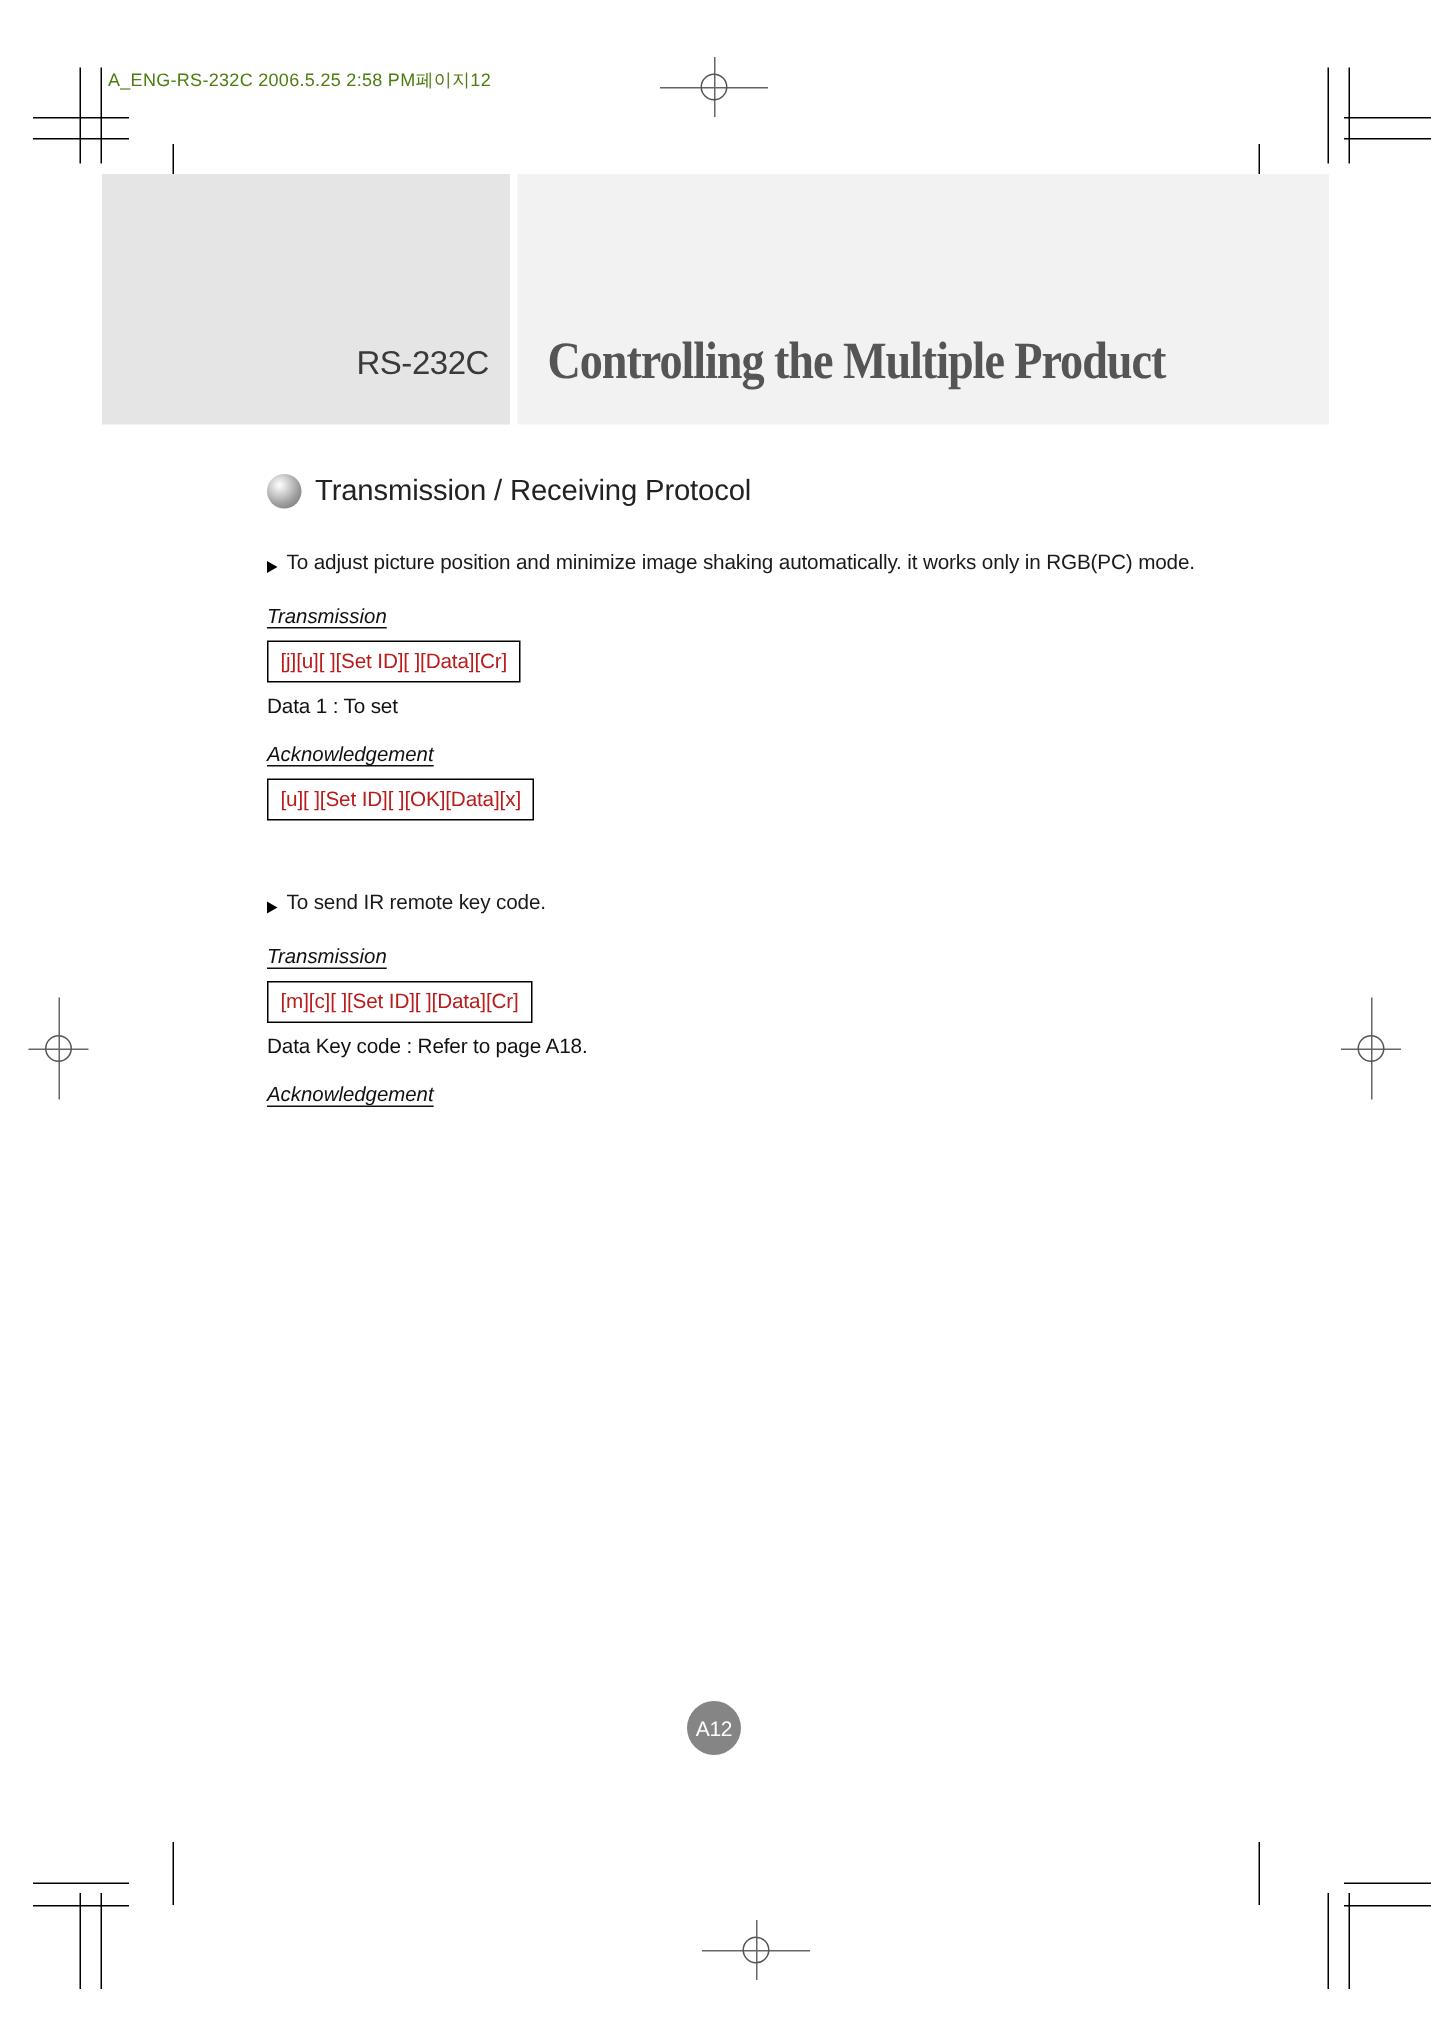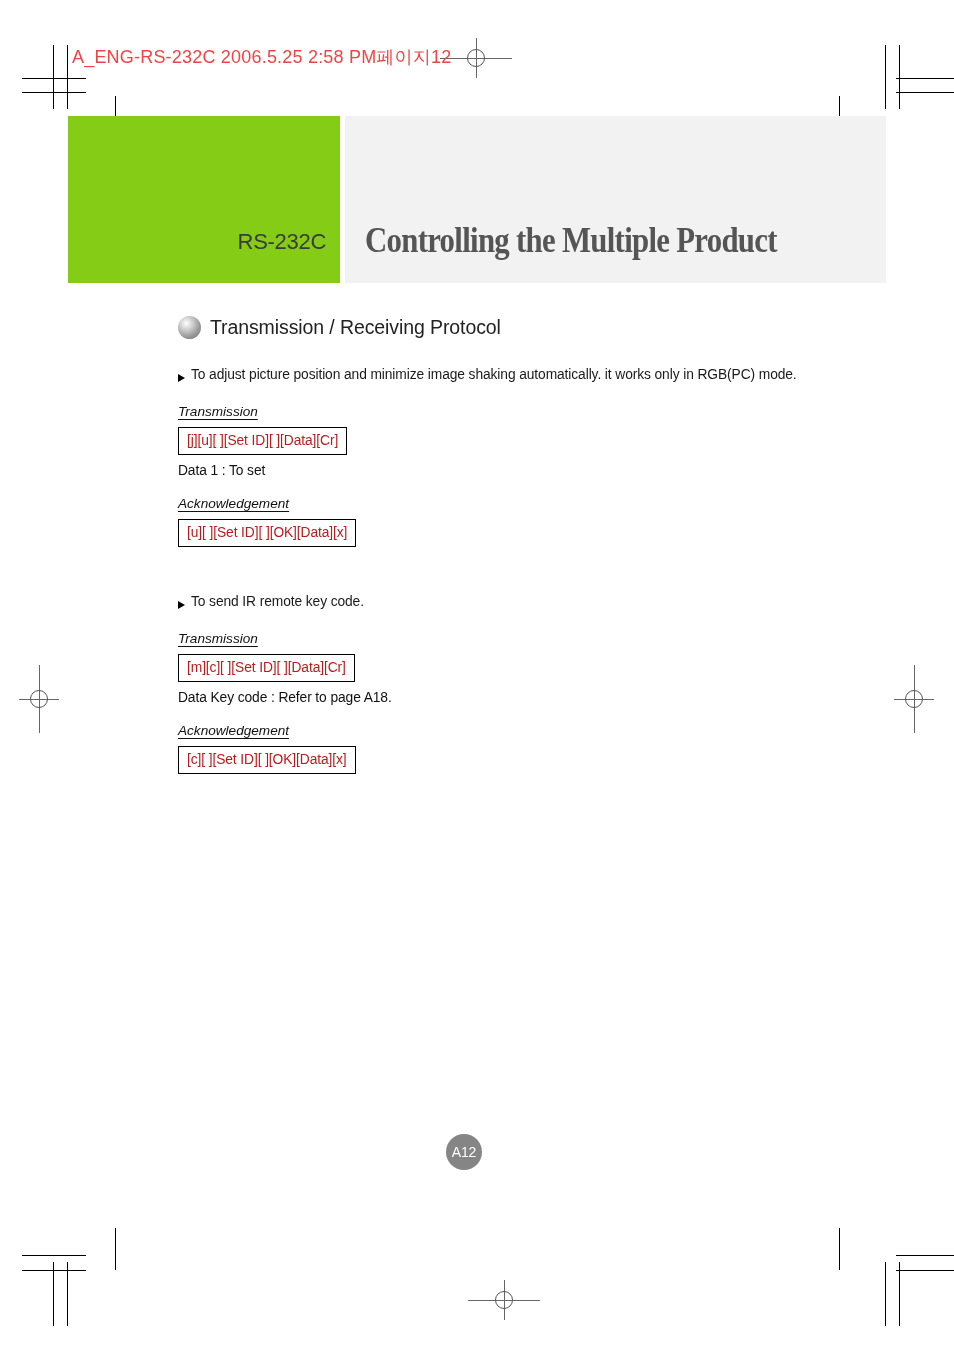--- a/index.html
+++ b/index.html
@@ -47,40 +47,40 @@
     background: #666666;
   }
   .reg.tall .cy { top: -14px; height: 68px; }
   .reg.wide .cx { left: -16px; width: 72px; }
 
   
   .file-header {
     position: absolute;
     left: 72px;
     top: 45px;
-    font-size: 18px;
+    font-size: 12px;
     letter-spacing: 0.2px;
     white-space: nowrap;
-    color: #ef4444;
+    color: #4d7c0f;
   }
 
   
   .banner {
     position: absolute;
     left: 68px;
     top: 116px;
     width: 818px;
     height: 167px;
   }
   .banner-left {
     position: absolute;
     left: 0; top: 0;
     width: 272px;
     height: 167px;
-    background: #84cc16;
+    background: #e5e5e5;
   }
   .banner-right {
     position: absolute;
     left: 277px; top: 0;
     width: 541px;
     height: 167px;
     background: #f2f2f2;
     text-decoration: underline;
   }
   .banner-sub {
@@ -189,21 +189,21 @@
 
   .sp-1 { height: 18px; }
   .sp-2 { height: 7px; }
   .sp-3 { height: 16px; }
   .sp-4 { height: 8px; }
   .sp-big { height: 46px; }
 
   
   .page-badge {
     position: absolute;
-    left: 446px;
+    left: 458px;
     top: 1134px;
     width: 36px;
     height: 36px;
     border-radius: 50%;
     background: #858585;
     color: #ffffff;
     font-size: 14px;
     display: flex;
     align-items: center;
     justify-content: center;
@@ -304,18 +304,17 @@
     </div>
     <div class="sp-1"></div>
     <div><span class="sub-label">Transmission</span></div>
     <div class="sp-2"></div>
     <div><span class="code-box">[m][c][ ][Set ID][ ][Data][Cr]</span></div>
     <div class="sp-4"></div>
     <div class="note">Data  Key code : Refer to page A18.</div>
     <div class="sp-3"></div>
     <div><span class="sub-label">Acknowledgement</span></div>
     <div class="sp-2"></div>
-    <div><span class="code-box">[c][ ][Set ID][ ][OK][Data][x]</span></div>
   </div>
 
 </div>
 
 <div class="page-badge">A12</div>
 
 </body></html>

